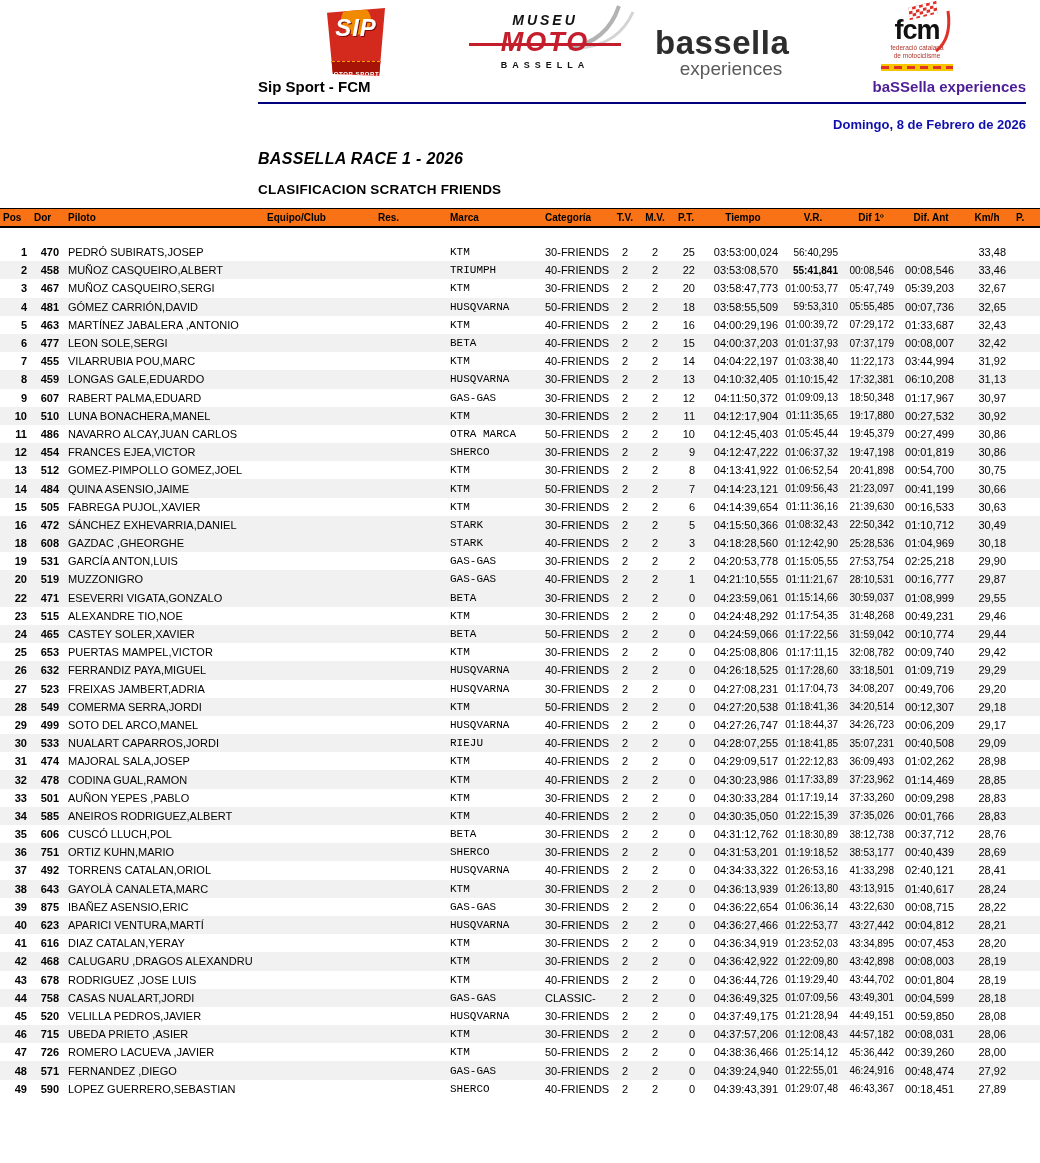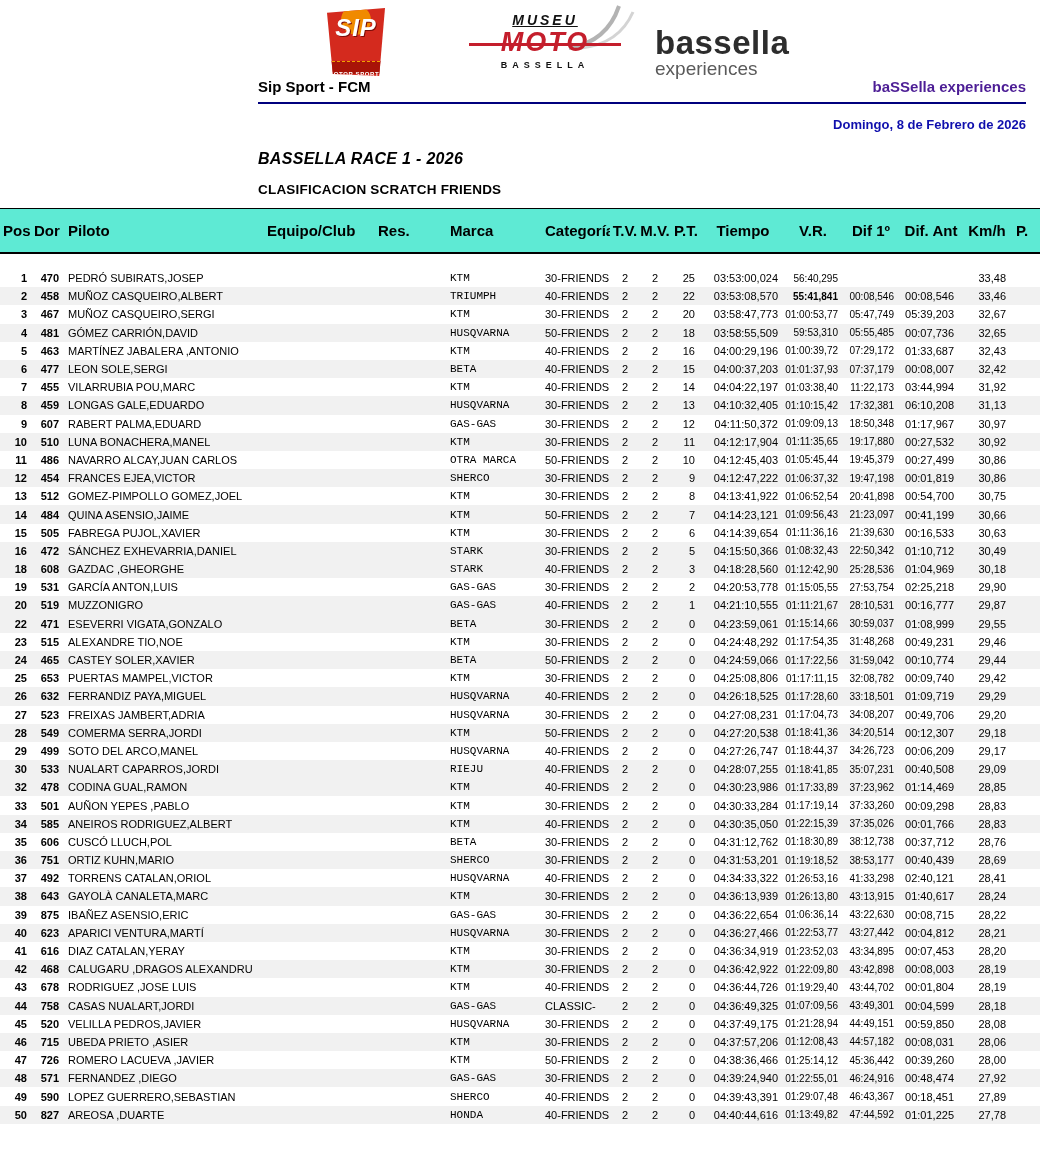--- a/index.html
+++ b/index.html
@@ -15,30 +15,30 @@
   .sip-circle { position:absolute; left:50%; top:-3px; transform:translateX(-50%);
     width:30px; height:30px; border-radius:50%; background:#f08a00; }
   .sip-text { position:relative; font-size:24px; font-weight:800; font-style:italic;
     color:#fff; text-shadow:1px 1px 0 #7a0c08; line-height:40px; letter-spacing:1px; }
   .sip-band { position:absolute; left:0; right:0; bottom:2px; height:13px;
     background:#a81308; border-top:1px dashed #f0a000; }
   .sip-band span { font-size:6px; font-weight:bold; color:#fff; letter-spacing:.6px; line-height:12px; }
 
   .museu-logo { position:absolute; left:475px; top:12px; width:140px; text-align:center; }
   .museu-swoosh { position:absolute; top:-8px; right:-22px; }
-  .museu-top { font-size:14px; font-weight:800; font-style:italic; letter-spacing:3px; color:#111;text-decoration:underline; }
+  .museu-top { font-size:14px; font-weight:800; font-style:italic; letter-spacing:3px; color:#111; }
   .museu-mid { position:relative; font-size:27px; font-weight:800; font-style:italic;
     letter-spacing:2px; color:#c41e2c; line-height:1; margin-top:1px; }
   .museu-mid::after { content:""; position:absolute; left:-6px; right:-6px; top:52%;
     height:2.5px; background:#c41e2c; }
   .museu-bottom { font-size:9px; font-weight:600; letter-spacing:5px; color:#111; margin-top:4px; }
 
   .bassella-logo { position:absolute; left:655px; top:26px; width:160px; }
   .bassella-word { font-size:33px; font-weight:600; color:#2d2d2d; letter-spacing:.5px; line-height:1; }
-  .bassella-sub { font-size:19px; color:#5a5a5a; text-align:left; padding-right:8px; margin-top:-1px; }
+  .bassella-sub { font-size:19px; color:#5a5a5a; text-align:center; padding-right:8px; margin-top:-1px; }
 
   .fcm-logo { position:absolute; left:875px; top:4px; width:84px; text-align:center; }
   .fcm-checker { width:28px; height:13px; margin-left:34px;
     background:repeating-conic-gradient(#e03127 0% 25%, #fff 0% 50%);
     background-size:7px 7px; transform:skewY(-10deg) rotate(-4deg); }
   .fcm-word { position:relative; display:inline-block; font-size:27px; font-weight:800;
     color:#111; line-height:1; letter-spacing:-1px; }
   .fcm-arc { position:absolute; right:-16px; top:-8px; }
   .fcm-small { font-size:6.5px; color:#b0352b; line-height:1.3; }
   .fcm-bar { height:7px; margin:3px 6px 0 6px; background:#f7c600; padding-top:2px; }
@@ -51,22 +51,22 @@
   .club-name { font-size:15px; font-weight:bold; color:#000; }
   .brand-name { font-size:15px; font-weight:bold; color:#4c1d95; }
   .date-line { text-align:right; margin:13px 14px 0 0; font-size:13px; font-weight:bold; color:#0f0fad; }
 
   
   .race-title { margin:18px 0 0 258px; font-size:16px; font-weight:bold; font-style:italic; letter-spacing:.3px; }
   .race-subtitle { margin:14px 0 0 258px; font-size:13.5px; font-weight:bold; letter-spacing:.2px; }
 
   
   table { border-collapse:collapse; table-layout:fixed; width:1040px; margin-top:11px; font-size:11px; }
-  thead th { background:#5eead4; border-top:1px solid #000; border-bottom:2.5px solid #000;
-    font-size:15px; font-weight:bold; padding:13px 0; text-align:center; white-space:nowrap; overflow:hidden; }
+  thead th { background:#f97316; border-top:1px solid #000; border-bottom:2.5px solid #000;
+    font-size:10px; font-weight:bold; padding:3px 0; text-align:center; white-space:nowrap; overflow:hidden; }
   tbody::before { content:""; display:table-row; height:16px; }
   td { height:18.2px; padding:0; white-space:nowrap; overflow:hidden; vertical-align:middle; }
   tr.alt td { background:#f1f1f1; }
 
   th.h-pos, th.h-equipo, th.h-res, th.h-marca, th.h-cat, th.h-piloto, th.h-dor, th.h-p { text-align:left; }
   th.h-pos { padding-left:3px; } th.h-dor { padding-left:4px; }
   th.h-piloto { padding-left:6px; } th.h-equipo { padding-left:5px; }
   th.h-res { padding-left:4px; } th.h-marca { padding-left:6px; }
   th.h-cat { padding-left:5px; } th.h-p { padding-left:4px; }
 
@@ -109,20 +109,36 @@
       <div class="museu-top">MUSEU</div>
       <div class="museu-mid">MOTO</div>
       <div class="museu-bottom">BASSELLA</div>
     </div>
 
     <div class="bassella-logo">
       <div class="bassella-word">bassella</div>
       <div class="bassella-sub">experiences</div>
     </div>
 
+    <div class="fcm-logo">
+      <div class="fcm-checker"></div>
+      <div>
+        <span class="fcm-word">
+          <span>fcm</span>
+          <svg class="fcm-arc" width="22" height="44" viewBox="0 0 22 44">
+            <path d="M2 42 Q 18 30 14 2" stroke="#e03127" stroke-width="3" fill="none"></path>
+          </svg>
+        </span>
+      </div>
+      <div class="fcm-small">federació catalana</div>
+      <div class="fcm-small">de motociclisme</div>
+      <div class="fcm-bar">
+        <div class="fcm-bar-inner"></div>
+      </div>
+    </div>
   </div>
 
   <div class="subheader">
     <span class="club-name">Sip Sport - FCM</span>
     <span class="brand-name">baSSella experiences</span>
   </div>
 
   <div class="date-line">Domingo, 8 de Febrero de 2026</div>
 
   <div class="race-title">BASSELLA RACE 1 - 2026</div>
@@ -665,20 +681,38 @@
           <td class="col-tv">2</td>
           <td class="col-mv">2</td>
           <td class="col-pt">0</td>
           <td class="col-tiempo">04:28:07,255</td>
           <td class="col-vr">01:18:41,85</td>
           <td class="col-dif1">35:07,231</td>
           <td class="col-difant">00:40,508</td>
           <td class="col-kmh">29,09</td>
           <td class="col-p"></td>
         </tr>
+        <tr>
+          <td class="col-pos">31</td>
+          <td class="col-dor">474</td>
+          <td class="col-piloto">MAJORAL SALA,JOSEP</td>
+          <td class="col-equipo"></td>
+          <td class="col-res"></td>
+          <td class="col-marca">KTM</td>
+          <td class="col-cat">40-FRIENDS</td>
+          <td class="col-tv">2</td>
+          <td class="col-mv">2</td>
+          <td class="col-pt">0</td>
+          <td class="col-tiempo">04:29:09,517</td>
+          <td class="col-vr">01:22:12,83</td>
+          <td class="col-dif1">36:09,493</td>
+          <td class="col-difant">01:02,262</td>
+          <td class="col-kmh">28,98</td>
+          <td class="col-p"></td>
+        </tr>
         <tr class="alt">
           <td class="col-pos">32</td>
           <td class="col-dor">478</td>
           <td class="col-piloto">CODINA GUAL,RAMON</td>
           <td class="col-equipo"></td>
           <td class="col-res"></td>
           <td class="col-marca">KTM</td>
           <td class="col-cat">40-FRIENDS</td>
           <td class="col-tv">2</td>
           <td class="col-mv">2</td>
@@ -989,34 +1023,16 @@
           <td class="col-tv">2</td>
           <td class="col-mv">2</td>
           <td class="col-pt">0</td>
           <td class="col-tiempo">04:39:43,391</td>
           <td class="col-vr">01:29:07,48</td>
           <td class="col-dif1">46:43,367</td>
           <td class="col-difant">00:18,451</td>
           <td class="col-kmh">27,89</td>
           <td class="col-p"></td>
         </tr>
-        <tr class="alt">
-          <td class="col-pos">50</td>
-          <td class="col-dor">827</td>
-          <td class="col-piloto">AREOSA ,DUARTE</td>
-          <td class="col-equipo"></td>
-          <td class="col-res"></td>
-          <td class="col-marca">HONDA</td>
-          <td class="col-cat">40-FRIENDS</td>
-          <td class="col-tv">2</td>
-          <td class="col-mv">2</td>
-          <td class="col-pt">0</td>
-          <td class="col-tiempo">04:40:44,616</td>
-          <td class="col-vr">01:13:49,82</td>
-          <td class="col-dif1">47:44,592</td>
-          <td class="col-difant">01:01,225</td>
-          <td class="col-kmh">27,78</td>
-          <td class="col-p"></td>
-        </tr>
       </tbody>
   </table>
 
 </div>
 
 </body></html>

